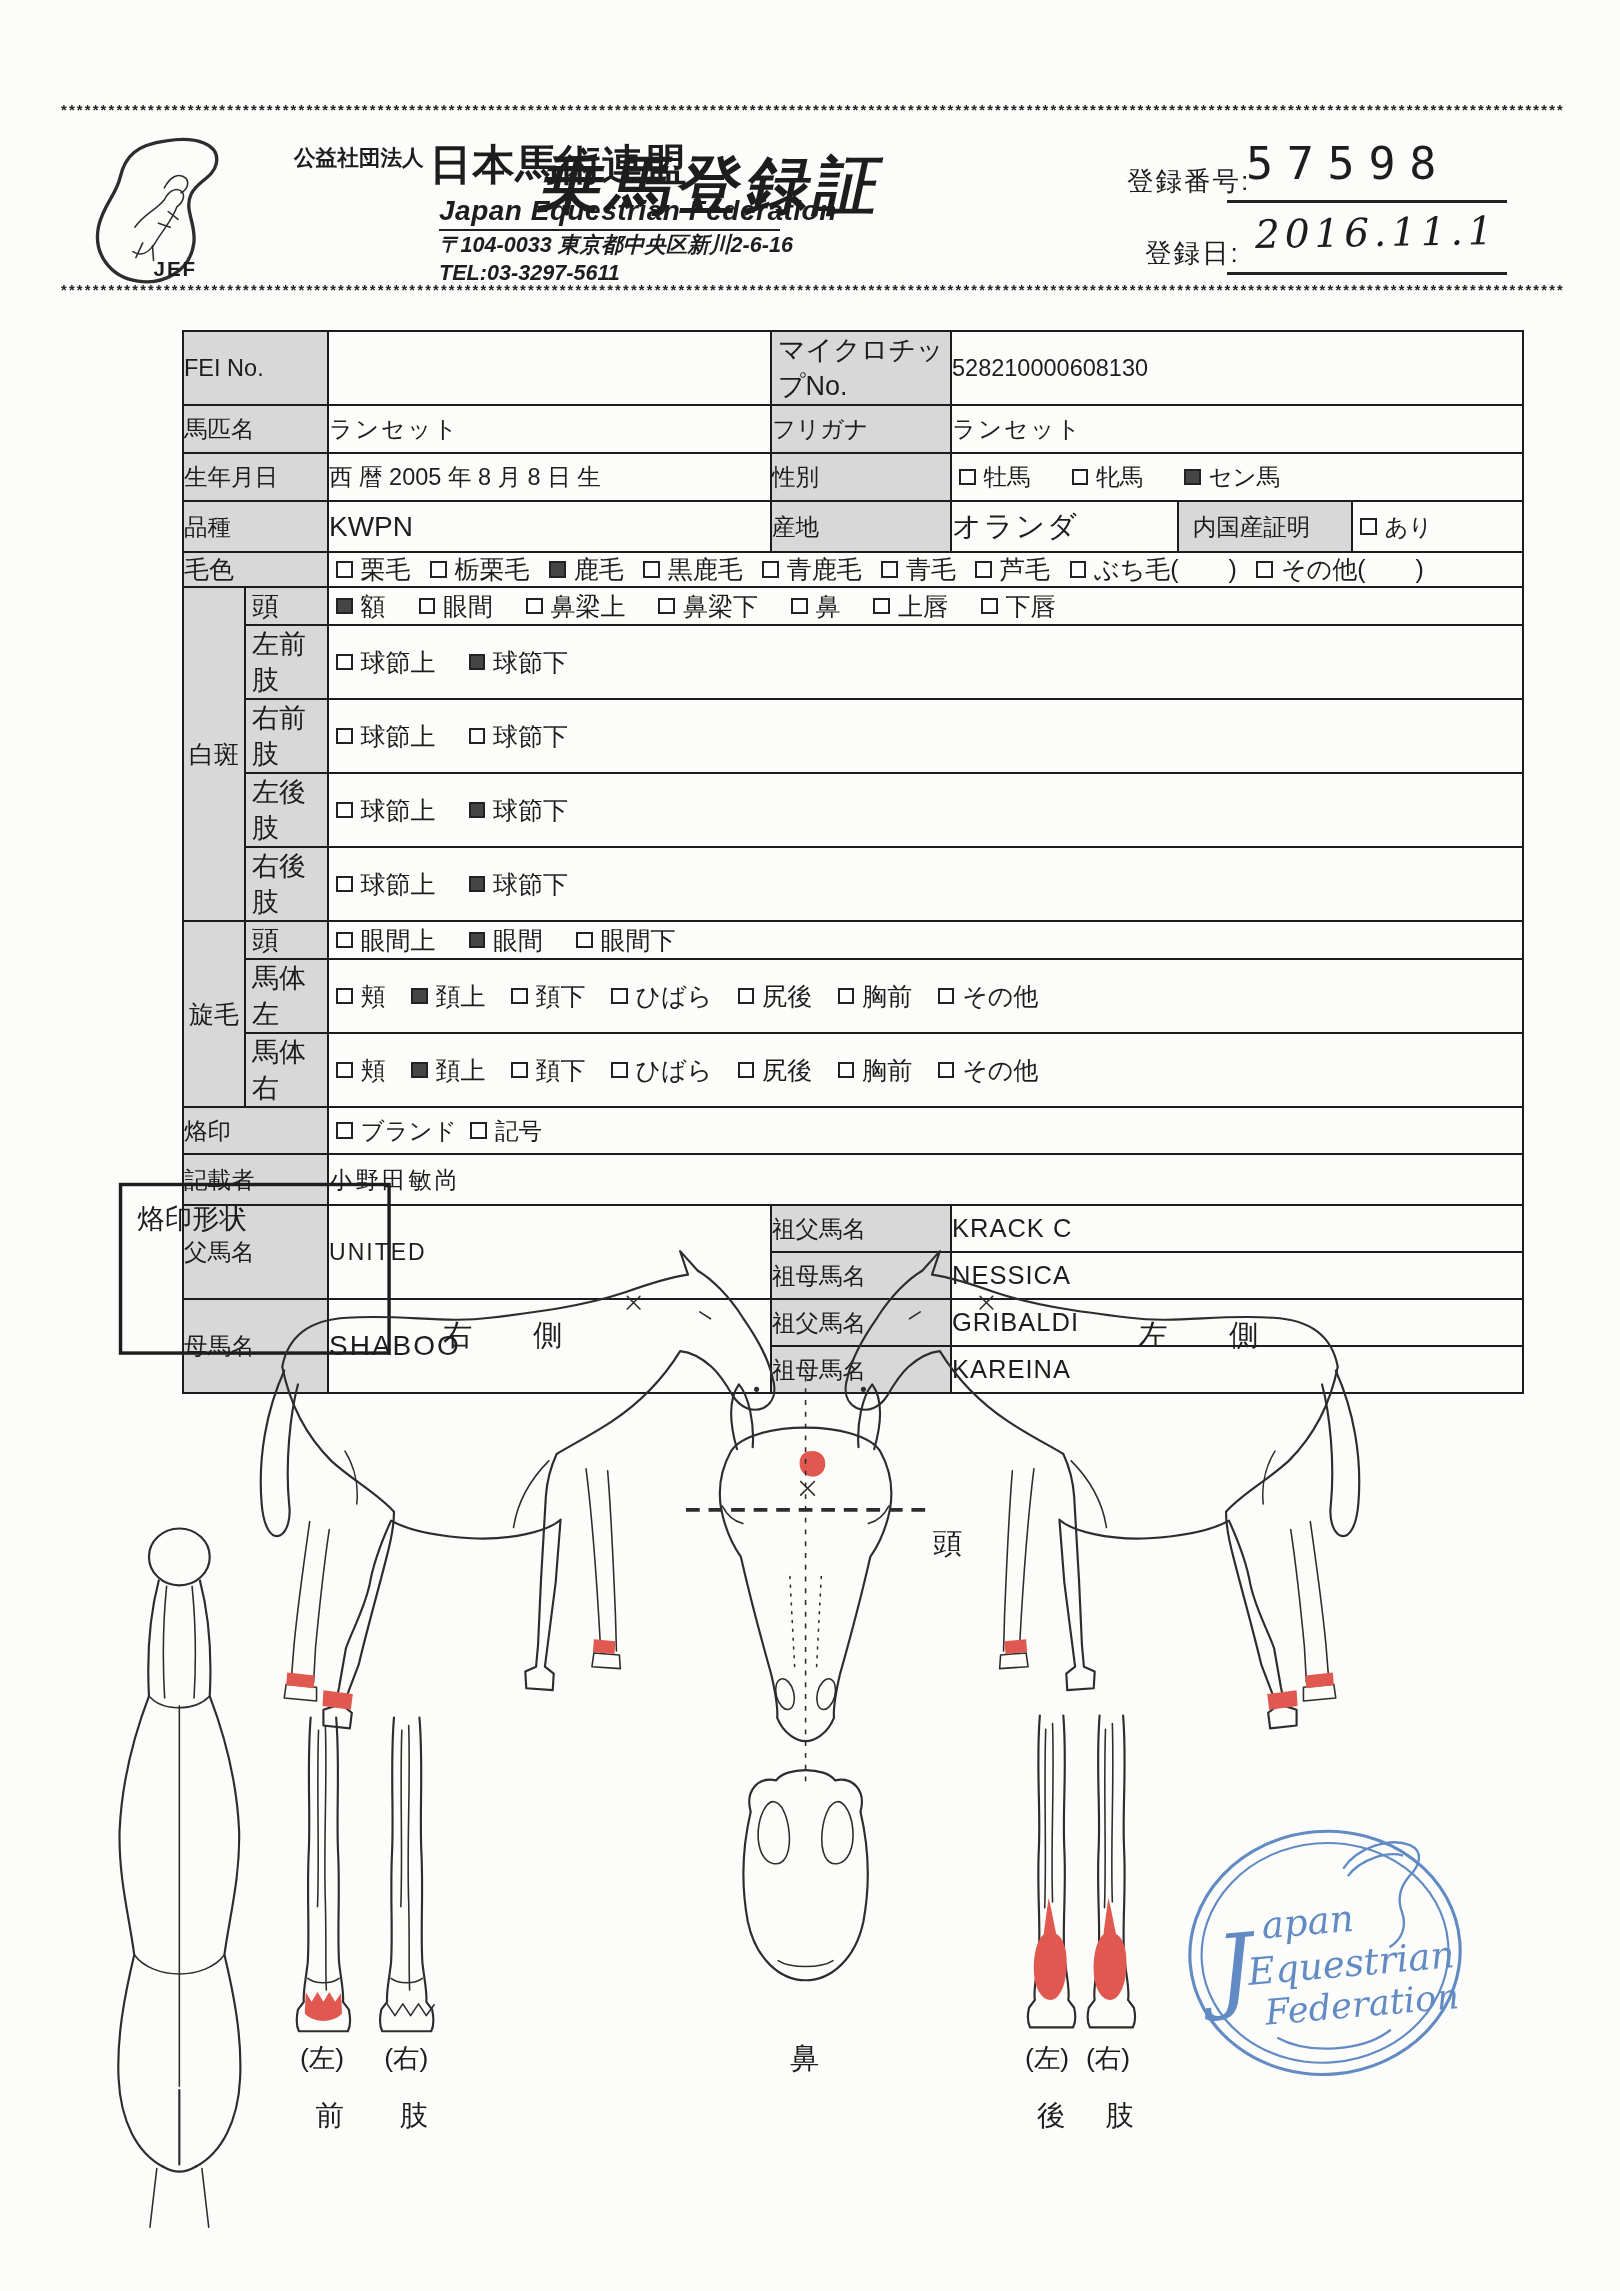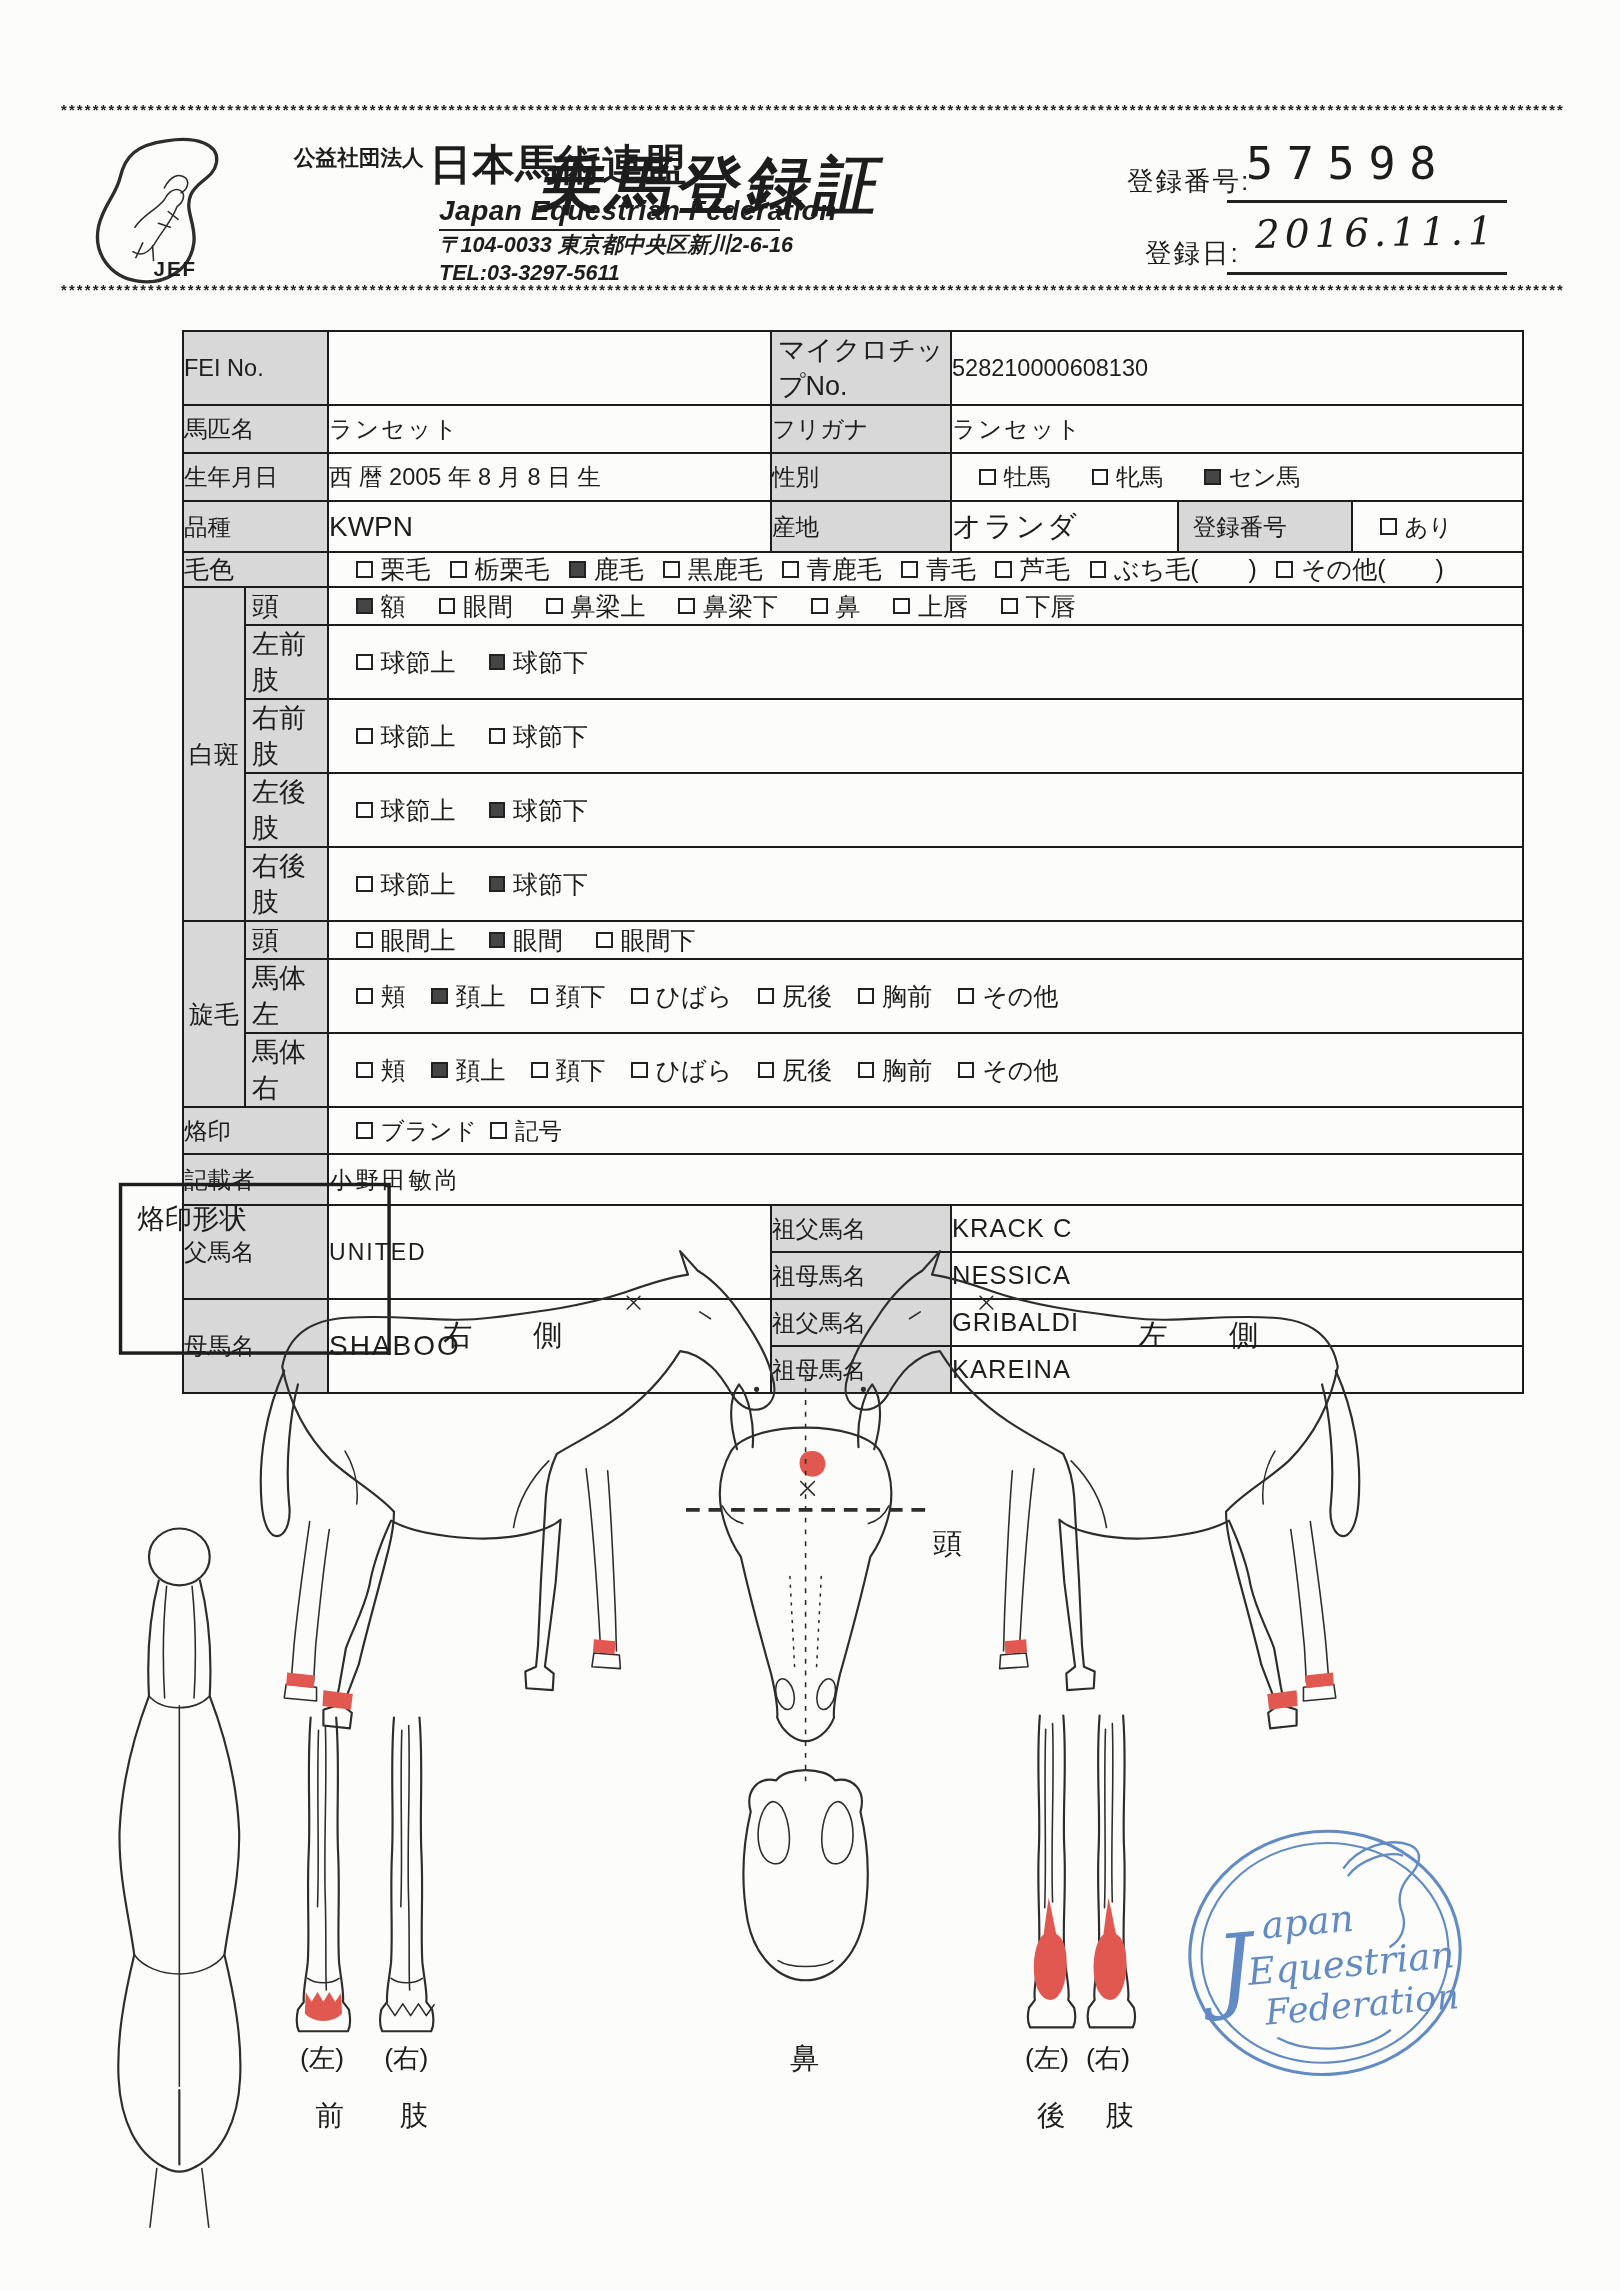--- a/index.html
+++ b/index.html
@@ -28,21 +28,21 @@
              table-layout:fixed;border:2.9px solid #1c1c1c;}
   table.main td{border:2.5px solid #1c1c1c;font-size:23.5px;vertical-align:middle;padding:0;overflow:hidden;}
   td.lab{background:var(--cell-gray,#d8d8d8);padding-left:9.8px;}
   td.lab.sm{font-size:27px;padding-left:5.9px;}
   td.lab.outer{text-align:center;padding-left:0;}
   td.ctr{}
   td.val{font-size:25.5px;}
   .big-name{font-size:26.5px;letter-spacing:2px;}
   tr.rA td{height:46px;} tr.rB td{height:49px;} tr.rC td{height:33px;font-size:25px;}
   tr.rD td{height:45px;} tr.rE td{height:49px;} tr.rF td{height:45px;}
-  .cbrow{display:flex;align-items:center;gap:25.5px;padding-left:27px;flex-wrap:nowrap;}
+  .cbrow{display:flex;align-items:center;gap:25.5px;padding-left:7px;flex-wrap:nowrap;}
   .cbrow.g-lg{gap:41px;}
   .cbrow.g-md{gap:33px;}
   .cb{display:inline-flex;align-items:center;gap:7.8px;white-space:nowrap;}
   .box{width:16.7px;height:16.7px;border:2.5px solid #222;background:#fff;flex:none;box-sizing:border-box;}
   .box.checked{background:#454545;}
   .recorder{padding-left:276px;font-size:26.5px;letter-spacing:2.9px;}
   
   svg.diagram{position:absolute;left:0;top:1157px;}
   svg .ln{fill:none;stroke:#2d2d2d;stroke-width:2.2;stroke-linecap:round;stroke-linejoin:round;}
   svg .thin{stroke-width:1.6;}
@@ -131,21 +131,21 @@
                 <span>セン馬</span>
               </span>
             </div>
       </td>
     </tr>
     <tr class="rB">
       <td class="lab" colspan="2">品種</td>
       <td class="val ctr" style="font-size:28px;">KWPN</td>
       <td class="lab">産地</td>
       <td class="val ctr big-name" style="font-size:29px;">オランダ</td>
-      <td class="lab" style="padding-left:13.7px;">登録番号</td>
+      <td class="lab" style="padding-left:13.7px;">内国産証明</td>
       <td>
         <div class="cbrow">
               <span class="cb">
                 <span class="box"></span>
                 <span>あり</span>
               </span>
             </div>
       </td>
     </tr>
     <tr class="rC">

